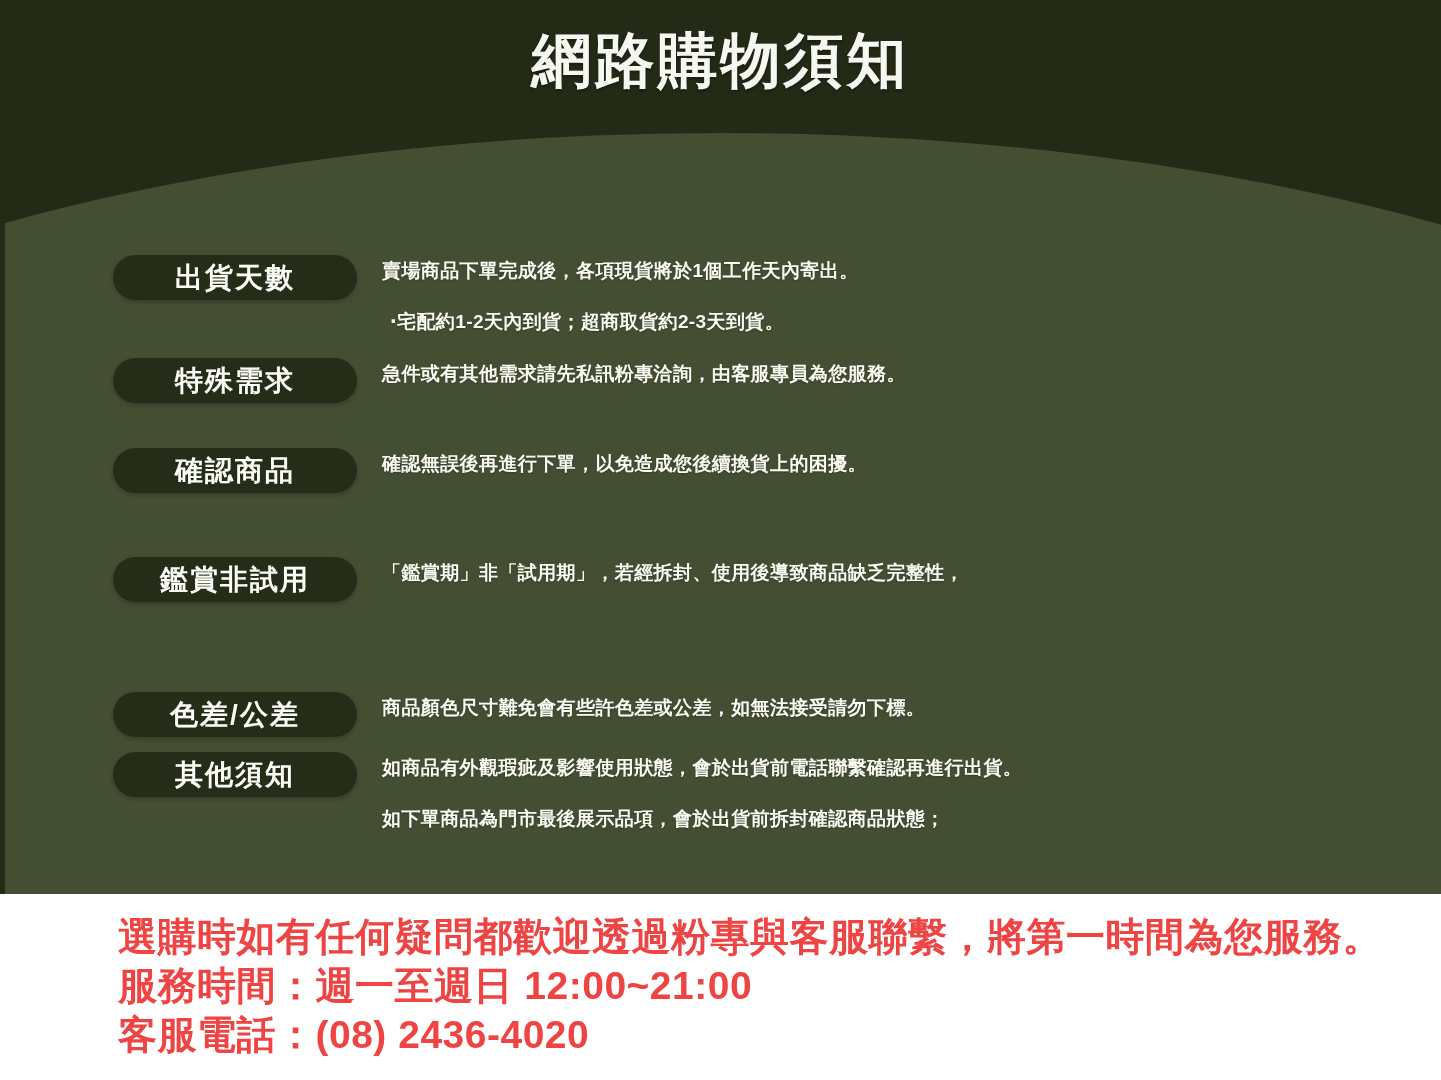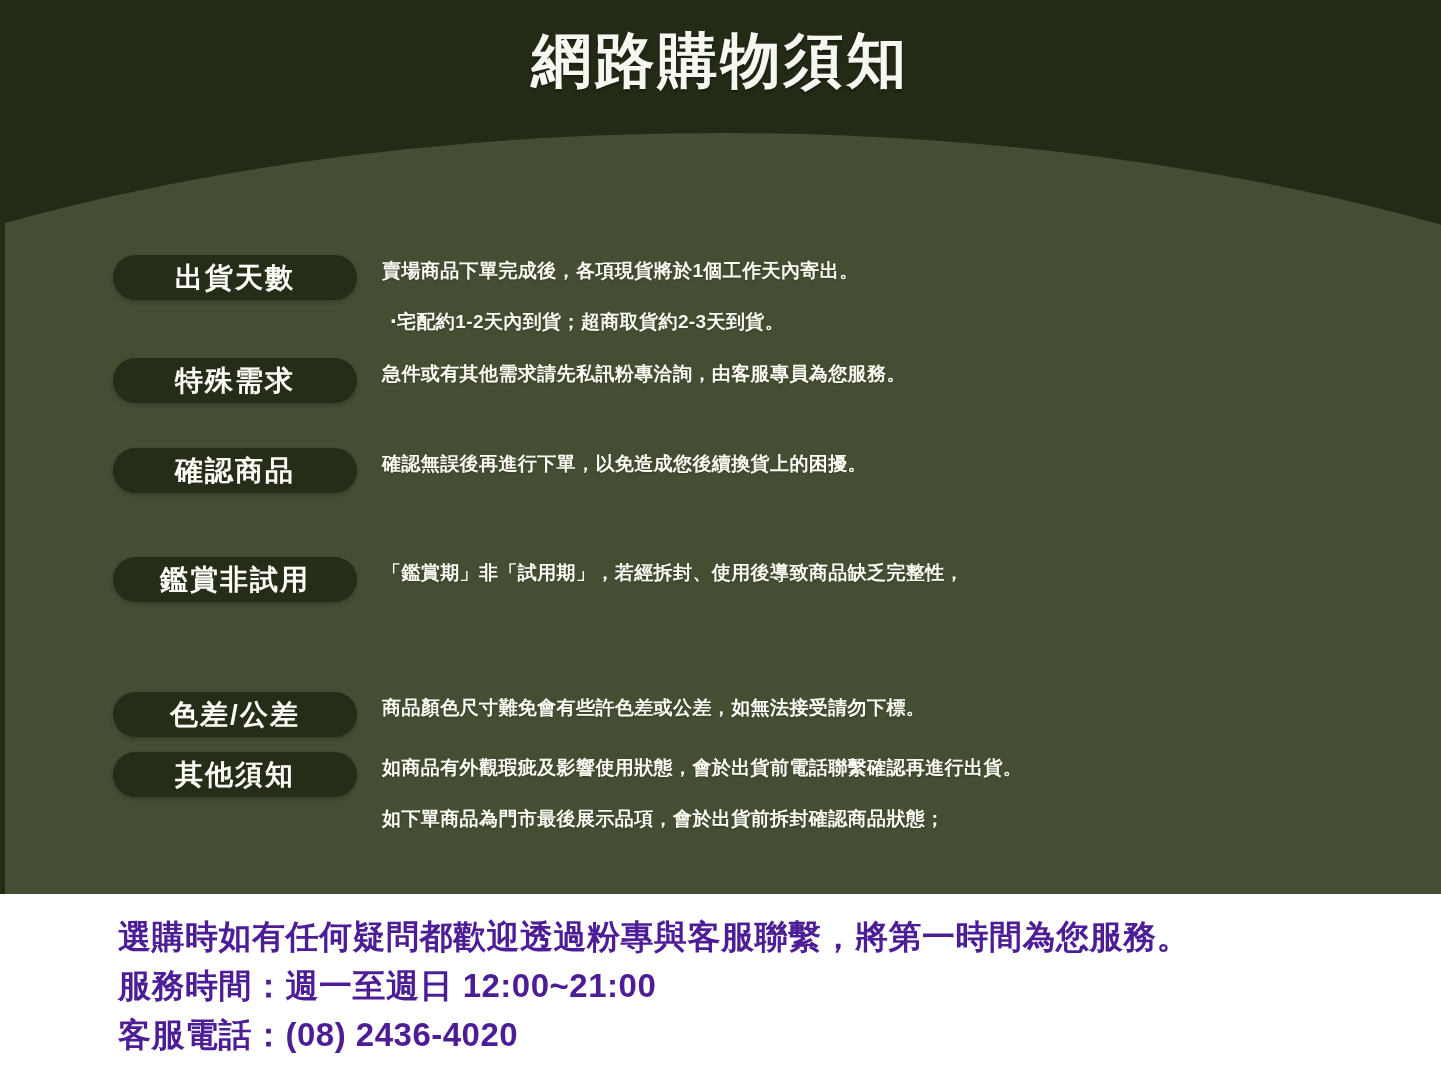--- a/index.html
+++ b/index.html
@@ -146,22 +146,22 @@
     left: 0;
     top: 894px;
     width: 1441px;
     height: 186px;
     background: #ffffff;
   }
   .footer-inner {
     position: absolute;
     left: 118px;
     top: 18px;
-    color: #4c1d95;
-    font-size: 33px;
+    color: #ef4444;
+    font-size: 39px;
     font-weight: bold;
     line-height: 49px;
     letter-spacing: 0.5px;
     white-space: nowrap;
   }
   .footer-inner .fline { display: block; }
 </style>
 </head>
 <body>
 

